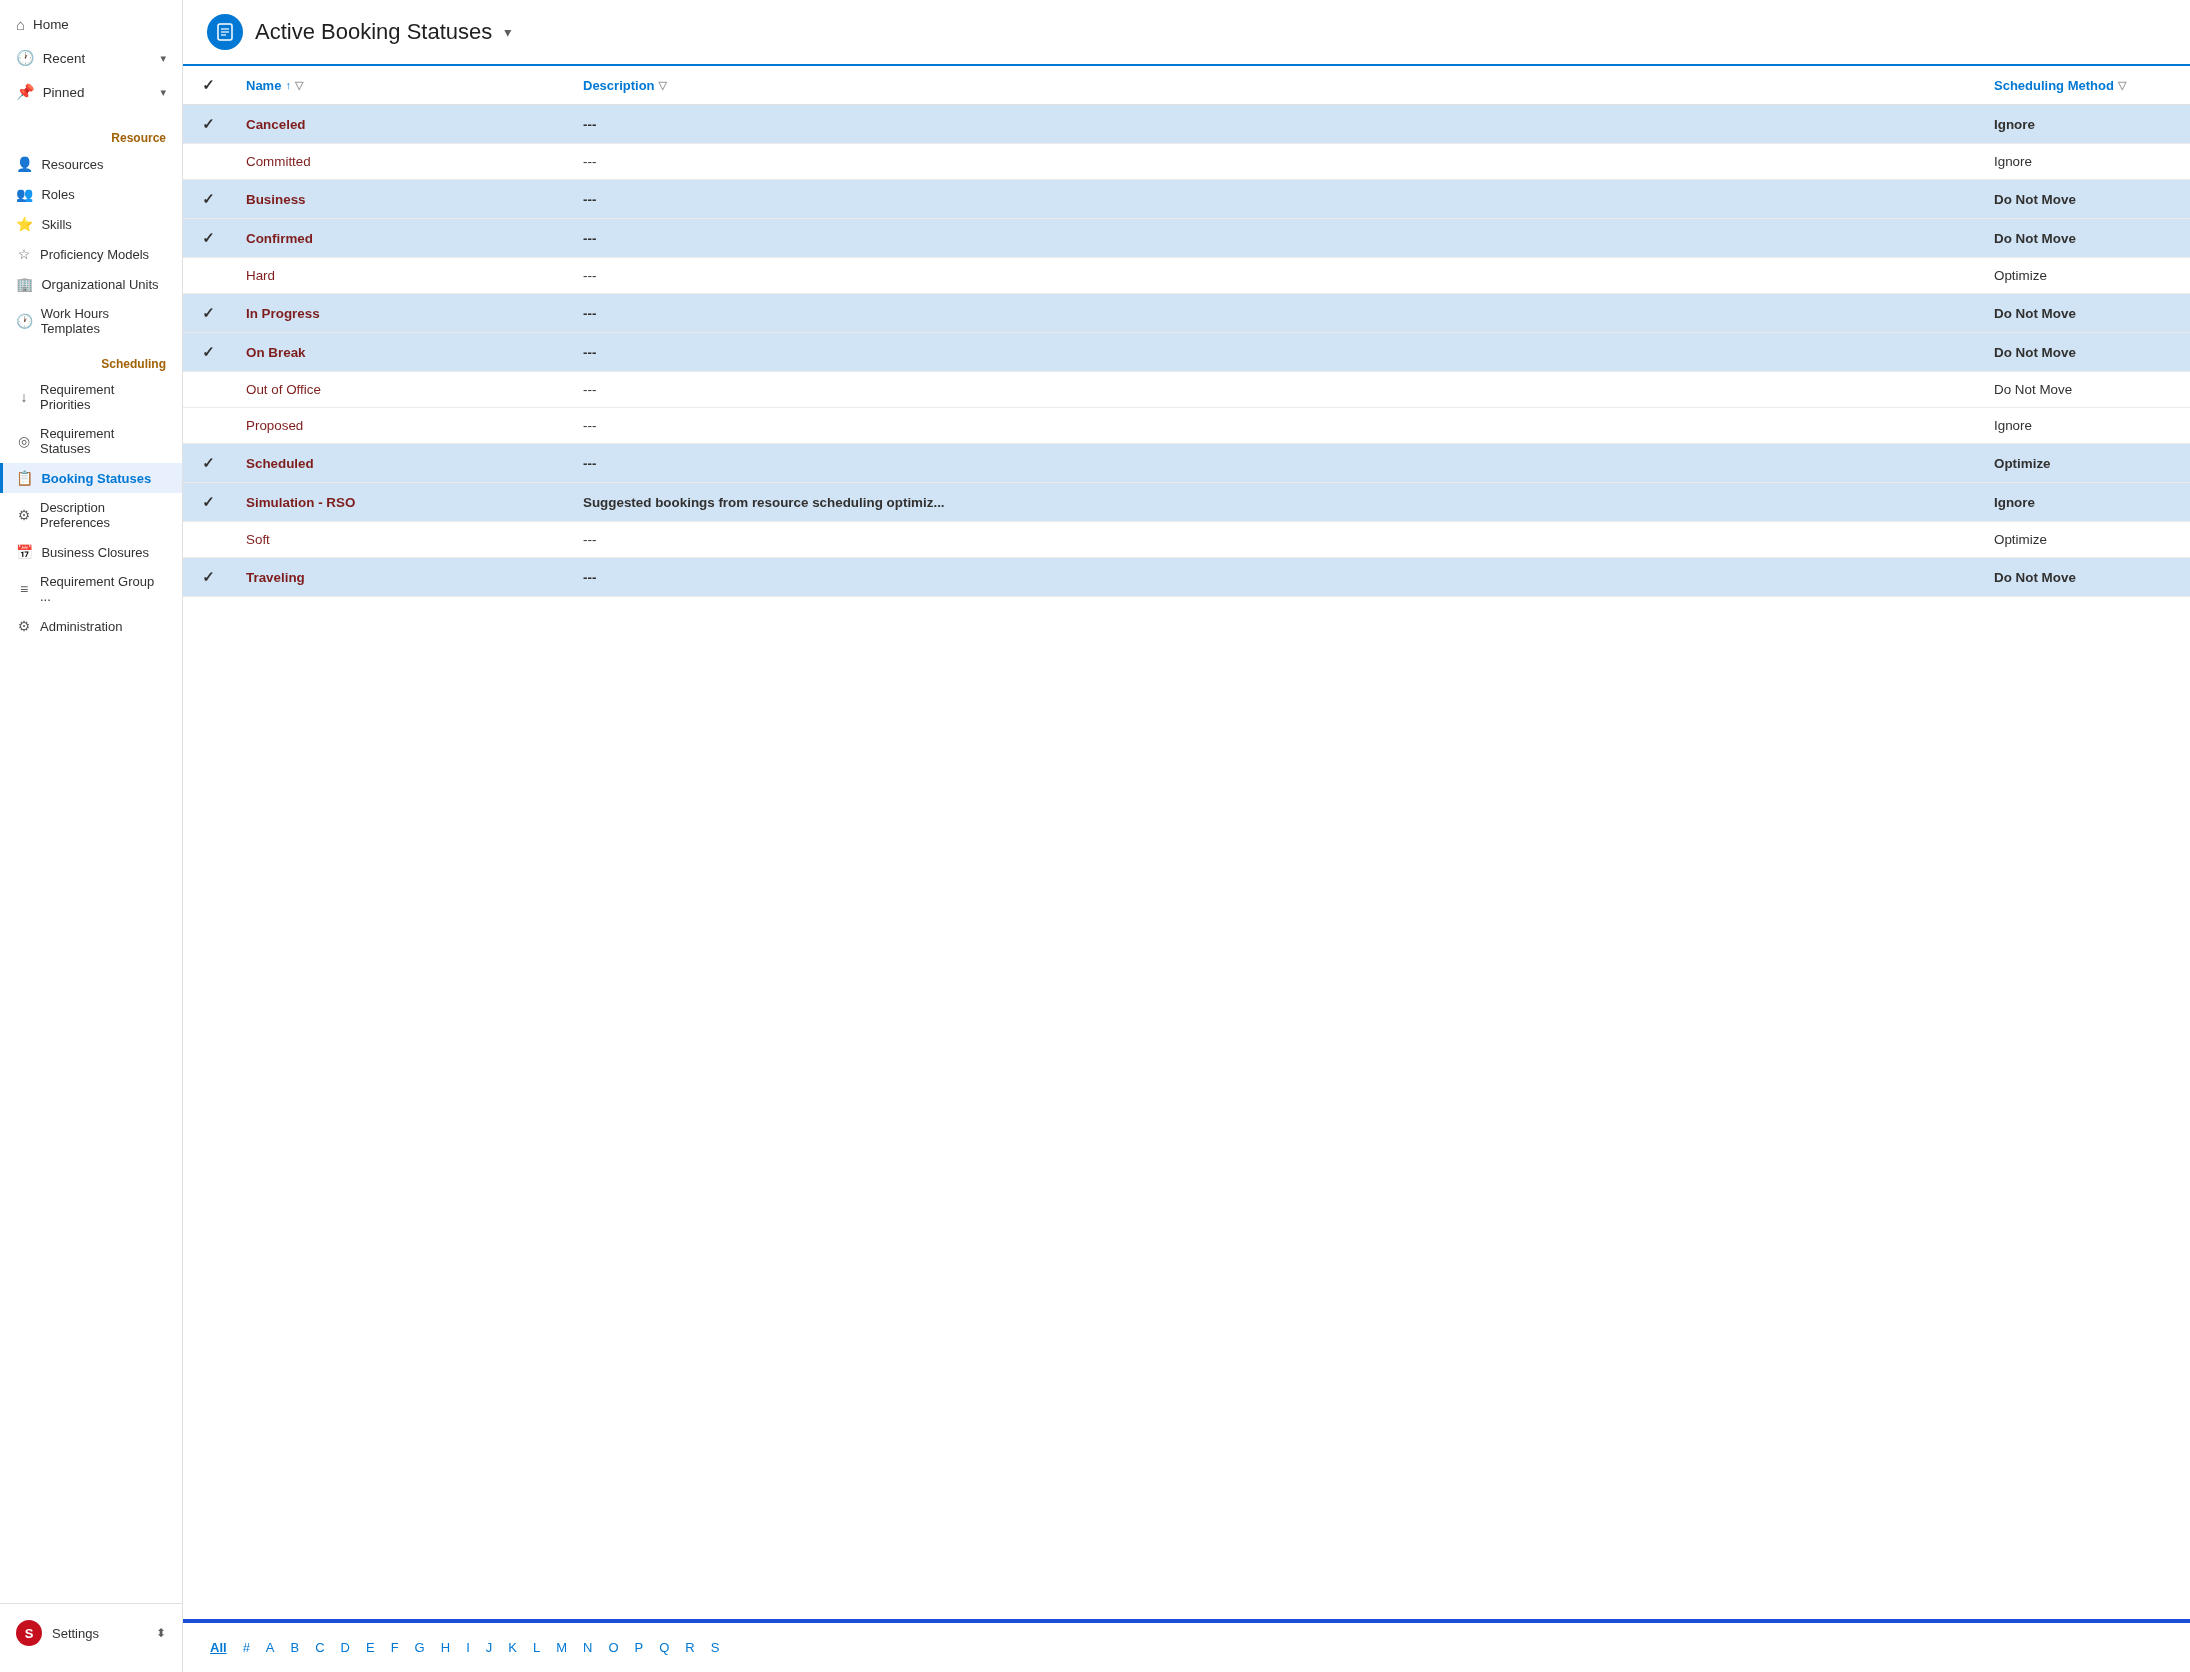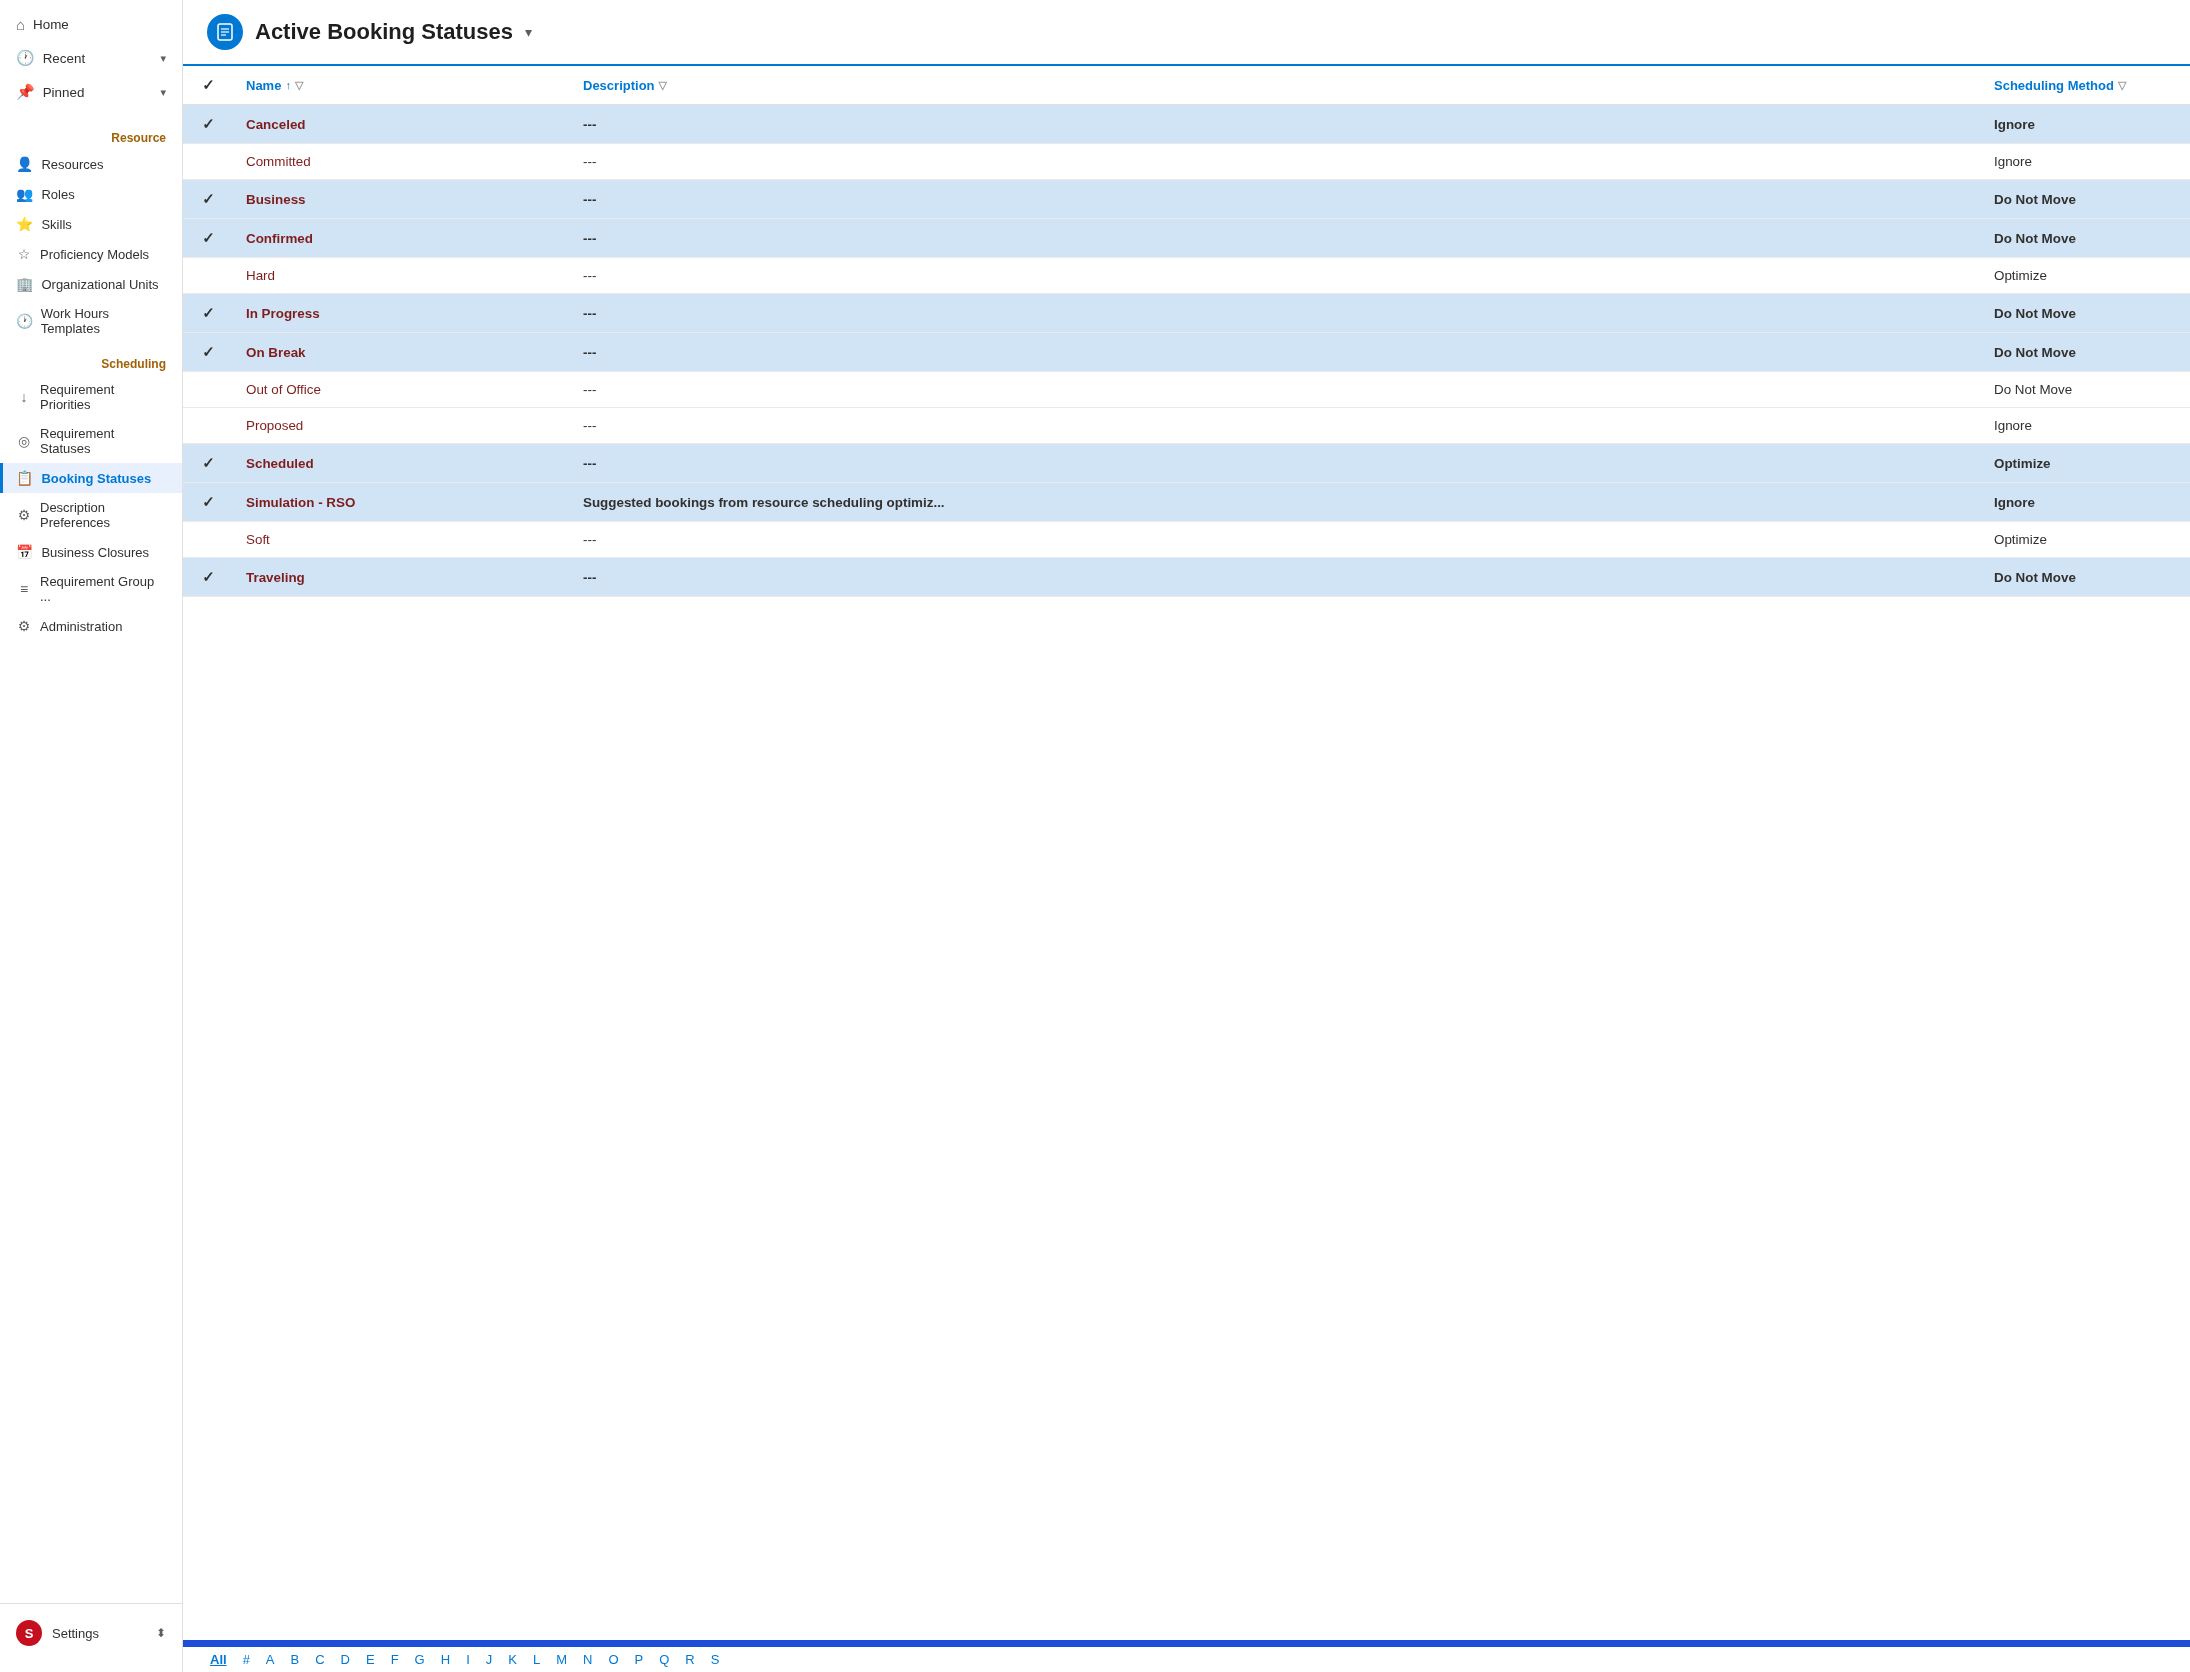--- a/index.html
+++ b/index.html
@@ -117,21 +117,21 @@
       background: #0078d4;
       border-radius: 50%;
       display: flex;
       align-items: center;
       justify-content: center;
       color: #fff;
       font-size: 18px;
     }
     .page-title {
       font-size: 22px;
-      font-weight: 700;
+      font-weight: 400;
       color: #201f1e;
     }
     .page-title-chevron {
       font-size: 14px;
       color: #605e5c;
       cursor: pointer;
     }
 
     
     .table-area {
@@ -188,22 +188,22 @@
       font-size: 15px;
       font-weight: 600;
     }
     .check-header {
       color: #323130;
       font-size: 15px;
     }
 
     
     .bottom-bar {
-      border-top: 7px solid #1d4ed8;
-      padding: 1px 20px;
+      border-top: 4px solid #1d4ed8;
+      padding: 13px 20px;
       display: flex;
       gap: 8px;
     }
     .alpha-bar {
       display: flex;
       align-items: center;
       gap: 2px;
     }
     .alpha-item {
       padding: 4px 7px;

